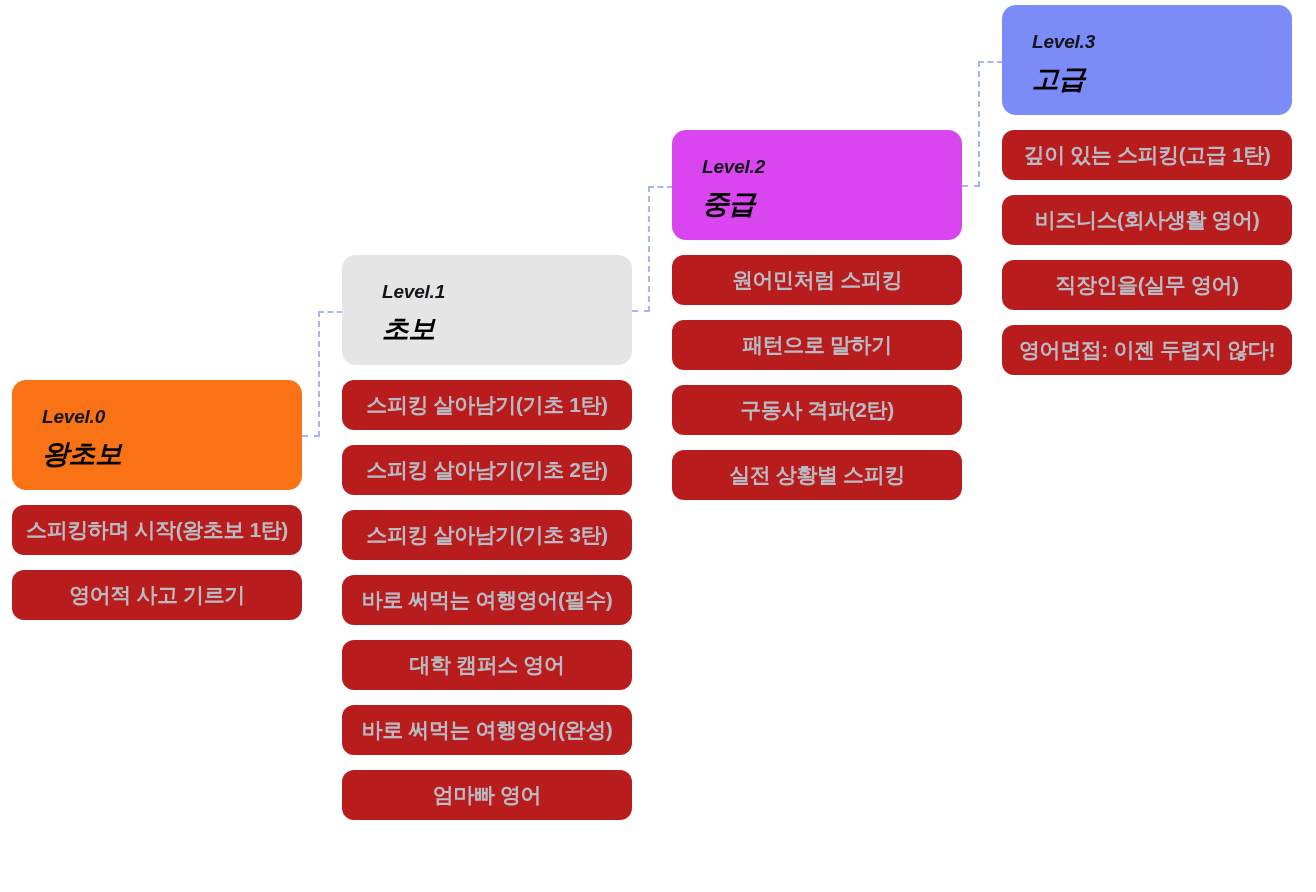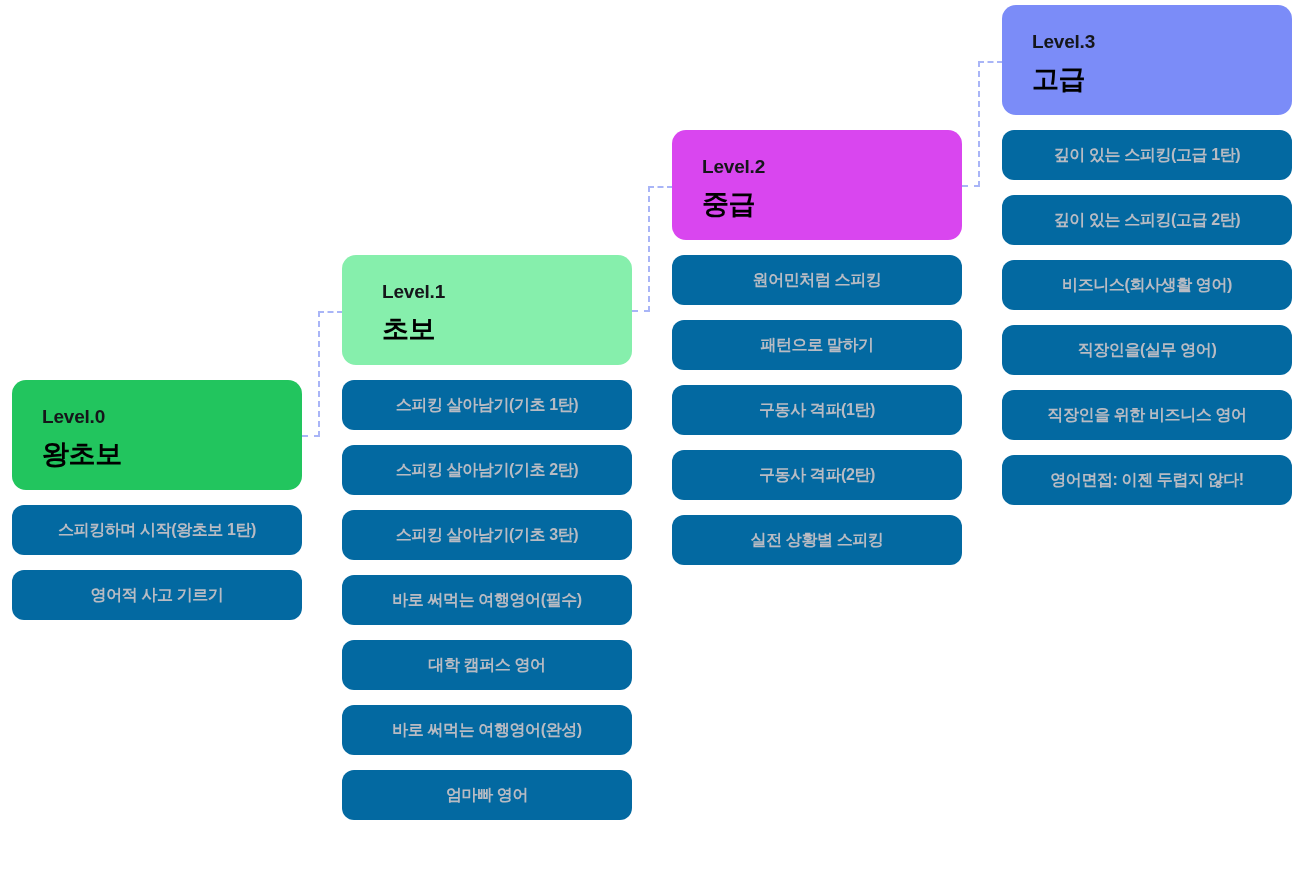--- a/index.html
+++ b/index.html
@@ -34,20 +34,21 @@
     width: 290px;
   }
 
   
   .level-head {
     width: 290px;
     height: 110px;
     border-radius: 14px;
     padding: 26px 0 0 30px;
     position: relative;
+    font-style: italic;
   }
   .level-head .lvl-num {
     font-size: 19px;
     font-weight: bold;
     color: #15161a;
     letter-spacing: -0.2px;
     line-height: 1.2;
   }
   .level-head .lvl-name {
     font-size: 27px;
@@ -57,23 +58,23 @@
     line-height: 1.2;
     letter-spacing: -0.4px;
   }
 
   
   .pill-list { margin-top: 15px; }
   .pill {
     width: 290px;
     height: 50px;
     border-radius: 12px;
-    background: #0369a1;
+    background: #b91c1c;
     color: #b8bbc3;
-    font-size: 16px;
+    font-size: 21px;
     font-weight: bold;
     letter-spacing: -0.4px;
     display: flex;
     align-items: center;
     justify-content: center;
     margin-bottom: 15px;
     text-align: center;
   }
 </style>
 </head>
@@ -87,32 +88,32 @@
 
   <div class="connector conn-h" style="left:632px; top:310px; width:18px;"></div>
   <div class="connector conn-v" style="left:648px; top:186px; height:126px;"></div>
   <div class="connector conn-h" style="left:648px; top:186px; width:25px;"></div>
 
   <div class="connector conn-h" style="left:962px; top:185px; width:18px;"></div>
   <div class="connector conn-v" style="left:978px; top:61px; height:126px;"></div>
   <div class="connector conn-h" style="left:978px; top:61px; width:25px;"></div>
 
   <div class="level-col" style="left:12px; top:380px;">
-    <div class="level-head" style="background:#22c55e;">
+    <div class="level-head" style="background:#f97316;">
       <div class="lvl-num">Level.0</div>
       <div class="lvl-name">왕초보</div>
     </div>
     <div class="pill-list">
       <div class="pill">스피킹하며 시작(왕초보 1탄)</div>
       <div class="pill">영어적 사고 기르기</div>
     </div>
   </div>
 
   <div class="level-col" style="left:342px; top:255px;">
-    <div class="level-head" style="background:#86efac;padding-left:40px;">
+    <div class="level-head" style="background:#e5e5e5;padding-left:40px;">
       <div class="lvl-num">Level.1</div>
       <div class="lvl-name">초보</div>
     </div>
     <div class="pill-list">
       <div class="pill">스피킹 살아남기(기초 1탄)</div>
       <div class="pill">스피킹 살아남기(기초 2탄)</div>
       <div class="pill">스피킹 살아남기(기초 3탄)</div>
       <div class="pill">바로 써먹는 여행영어(필수)</div>
       <div class="pill">대학 캠퍼스 영어</div>
       <div class="pill">바로 써먹는 여행영어(완성)</div>
@@ -121,34 +122,31 @@
   </div>
 
   <div class="level-col" style="left:672px; top:130px;">
     <div class="level-head" style="background:#d946ef;">
       <div class="lvl-num">Level.2</div>
       <div class="lvl-name">중급</div>
     </div>
     <div class="pill-list">
       <div class="pill">원어민처럼 스피킹</div>
       <div class="pill">패턴으로 말하기</div>
-      <div class="pill">구동사 격파(1탄)</div>
       <div class="pill">구동사 격파(2탄)</div>
       <div class="pill">실전 상황별 스피킹</div>
     </div>
   </div>
 
   <div class="level-col" style="left:1002px; top:5px;">
     <div class="level-head" style="background:#7b8cf8;">
       <div class="lvl-num">Level.3</div>
       <div class="lvl-name">고급</div>
     </div>
     <div class="pill-list">
       <div class="pill">깊이 있는 스피킹(고급 1탄)</div>
-      <div class="pill">깊이 있는 스피킹(고급 2탄)</div>
       <div class="pill">비즈니스(회사생활 영어)</div>
       <div class="pill">직장인을(실무 영어)</div>
-      <div class="pill">직장인을 위한 비즈니스 영어</div>
       <div class="pill">영어면접: 이젠 두렵지 않다!</div>
     </div>
   </div>
 
 </div>
 
 </body></html>

